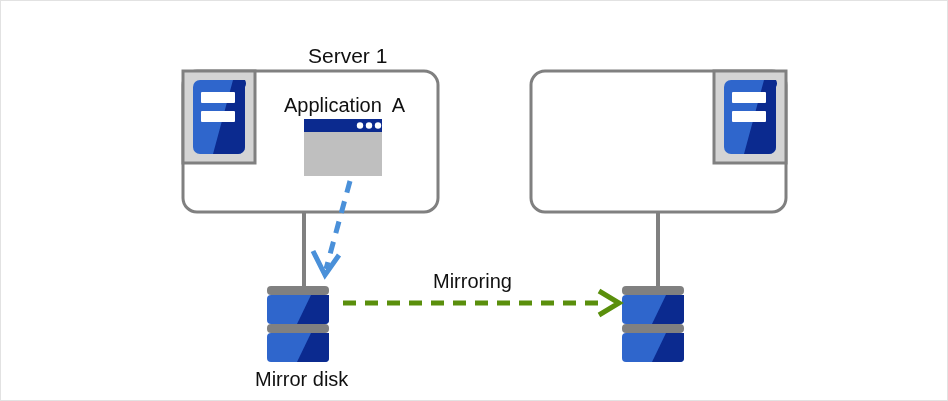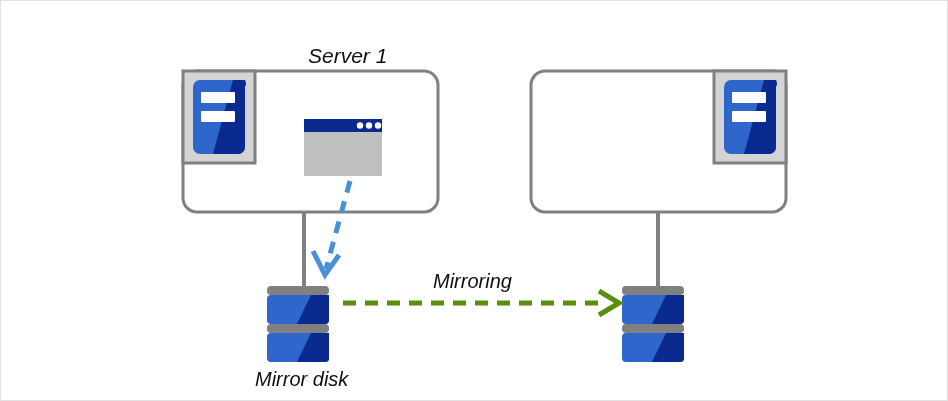--- a/index.html
+++ b/index.html
@@ -11,21 +11,20 @@
     font-family: "Liberation Sans", sans-serif;
   }
   #canvas {
     position: relative;
     width: 948px;
     height: 401px;
     background: #ffffff;
     border: 1px solid #e2e2e2;
     box-sizing: border-box;
     overflow: hidden;
-    font-style: italic;
   }
   .svg-layer {
     position: absolute;
     left: 0;
     top: 0;
     width: 948px;
     height: 401px;
   }
   .lbl {
     position: absolute;
@@ -135,18 +134,19 @@
     <g>
       <line x1="342" y1="302" x2="600" y2="302" stroke="#5a8f0c" stroke-width="5" stroke-dasharray="13 9" stroke-linecap="butt"></line>
       <path d="M 598 290 L 618 302 L 598 314" fill="none" stroke="#5a8f0c" stroke-width="5" stroke-linecap="butt" stroke-linejoin="miter"></path>
     </g>
 
   </svg>
 
   <div class="lbl lbl-server" style="left:307px; top:44px;">Server 1</div>
 
 
+  <div class="lbl lbl-app" style="left:283px; top:94px;">Application  A</div>
 
   <div class="lbl lbl-disk" style="left:254px; top:368px;">Mirror disk</div>
 
   <div class="lbl lbl-mirroring" style="left:432px; top:270px;">Mirroring</div>
 
 </div>
 
 </body></html>

